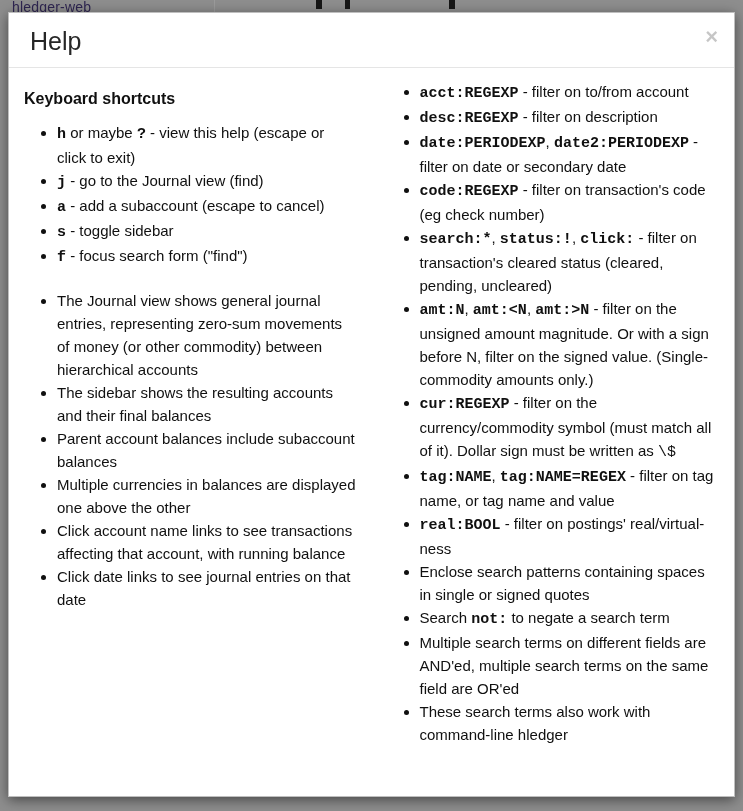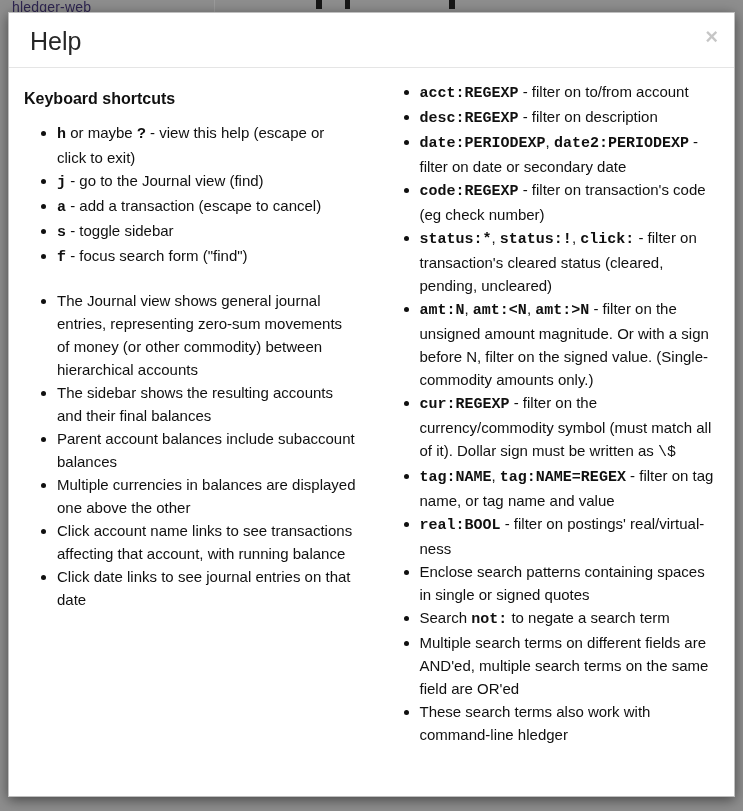--- a/index.html
+++ b/index.html
@@ -99,40 +99,40 @@
   <div class="modal-header">
     <div class="modal-title">Help</div>
     <button class="close-btn">×</button>
   </div>
   <div class="modal-body">
     <div class="help-col">
         <div class="section-heading">Keyboard shortcuts</div>
         <ul>
           <li><span class="run-code">h</span><span class="run-text"> or maybe </span><span class="run-code">?</span><span class="run-text"> - view this help (escape or click to exit)</span></li>
           <li><span class="run-code">j</span><span class="run-text"> - go to the Journal view (find)</span></li>
-          <li><span class="run-code">a</span><span class="run-text"> - add a transaction (escape to cancel)</span></li>
+          <li><span class="run-code">a</span><span class="run-text"> - add a subaccount (escape to cancel)</span></li>
           <li><span class="run-code">s</span><span class="run-text"> - toggle sidebar</span></li>
           <li><span class="run-code">f</span><span class="run-text"> - focus search form ("find")</span></li>
         </ul>
         <ul>
           <li><span class="run-text">The Journal view shows general journal entries, representing zero-sum movements of money (or other commodity) between hierarchical accounts</span></li>
           <li><span class="run-text">The sidebar shows the resulting accounts and their final balances</span></li>
           <li><span class="run-text">Parent account balances include subaccount balances</span></li>
           <li><span class="run-text">Multiple currencies in balances are displayed one above the other</span></li>
           <li><span class="run-text">Click account name links to see transactions affecting that account, with running balance</span></li>
           <li><span class="run-text">Click date links to see journal entries on that date</span></li>
         </ul>
       </div>
     <div class="help-col">
         <ul>
           <li><span class="run-code">acct:REGEXP</span><span class="run-text"> - filter on to/from account</span></li>
           <li><span class="run-code">desc:REGEXP</span><span class="run-text"> - filter on description</span></li>
           <li><span class="run-code">date:PERIODEXP</span><span class="run-text">, </span><span class="run-code">date2:PERIODEXP</span><span class="run-text"> - filter on date or secondary date</span></li>
           <li><span class="run-code">code:REGEXP</span><span class="run-text"> - filter on transaction's code (eg check number)</span></li>
-          <li><span class="run-code">status:*</span><span class="run-text">, </span><span class="run-code">status:!</span><span class="run-text">, </span><span class="run-code">click:</span><span class="run-text"> - filter on transaction's cleared status (cleared, pending, uncleared)</span></li>
+          <li><span class="run-code">search:*</span><span class="run-text">, </span><span class="run-code">status:!</span><span class="run-text">, </span><span class="run-code">click:</span><span class="run-text"> - filter on transaction's cleared status (cleared, pending, uncleared)</span></li>
           <li><span class="run-code">amt:N</span><span class="run-text">, </span><span class="run-code">amt:&lt;N</span><span class="run-text">, </span><span class="run-code">amt:&gt;N</span><span class="run-text"> - filter on the unsigned amount magnitude. Or with a sign before N, filter on the signed value. (Single-commodity amounts only.)</span></li>
           <li><span class="run-code">cur:REGEXP</span><span class="run-text"> - filter on the currency/commodity symbol (must match all of it). Dollar sign must be written as </span><span class="run-mono">\$</span></li>
           <li><span class="run-code">tag:NAME</span><span class="run-text">, </span><span class="run-code">tag:NAME=REGEX</span><span class="run-text"> - filter on tag name, or tag name and value</span></li>
           <li><span class="run-code">real:BOOL</span><span class="run-text"> - filter on postings' real/virtual-ness</span></li>
           <li><span class="run-text">Enclose search patterns containing spaces in single or signed quotes</span></li>
           <li><span class="run-text">Search </span><span class="run-code">not:</span><span class="run-text"> to negate a search term</span></li>
           <li><span class="run-text">Multiple search terms on different fields are AND'ed, multiple search terms on the same field are OR'ed</span></li>
           <li><span class="run-text">These search terms also work with command-line hledger</span></li>
         </ul>
       </div>

